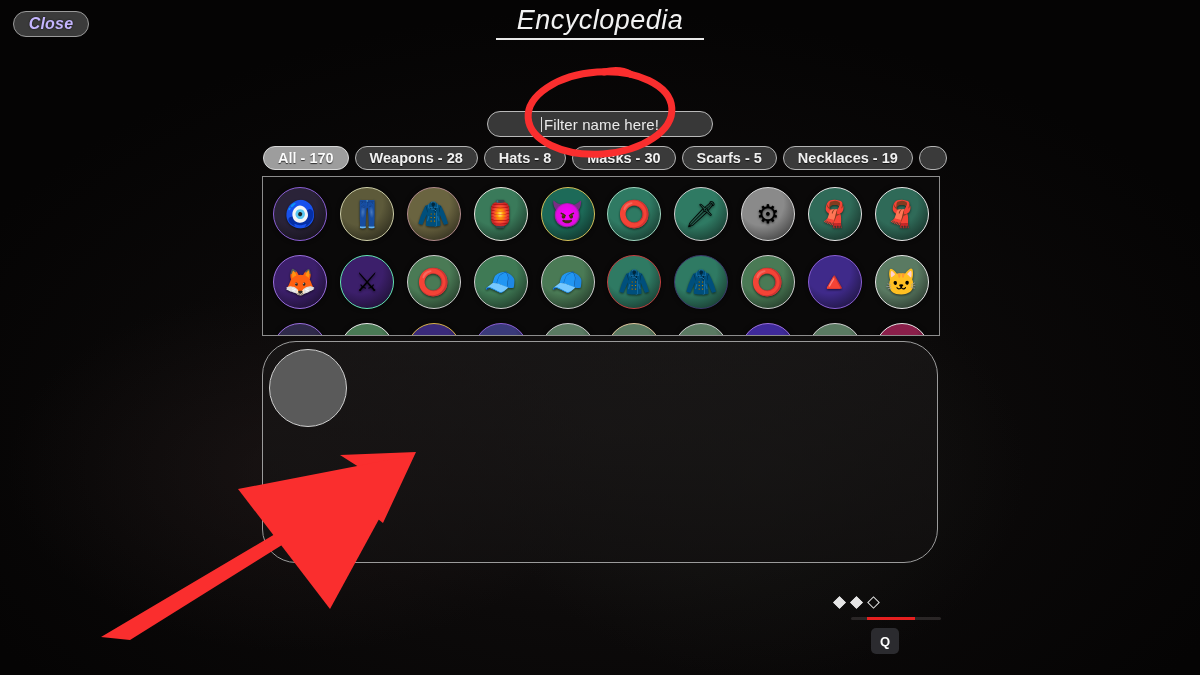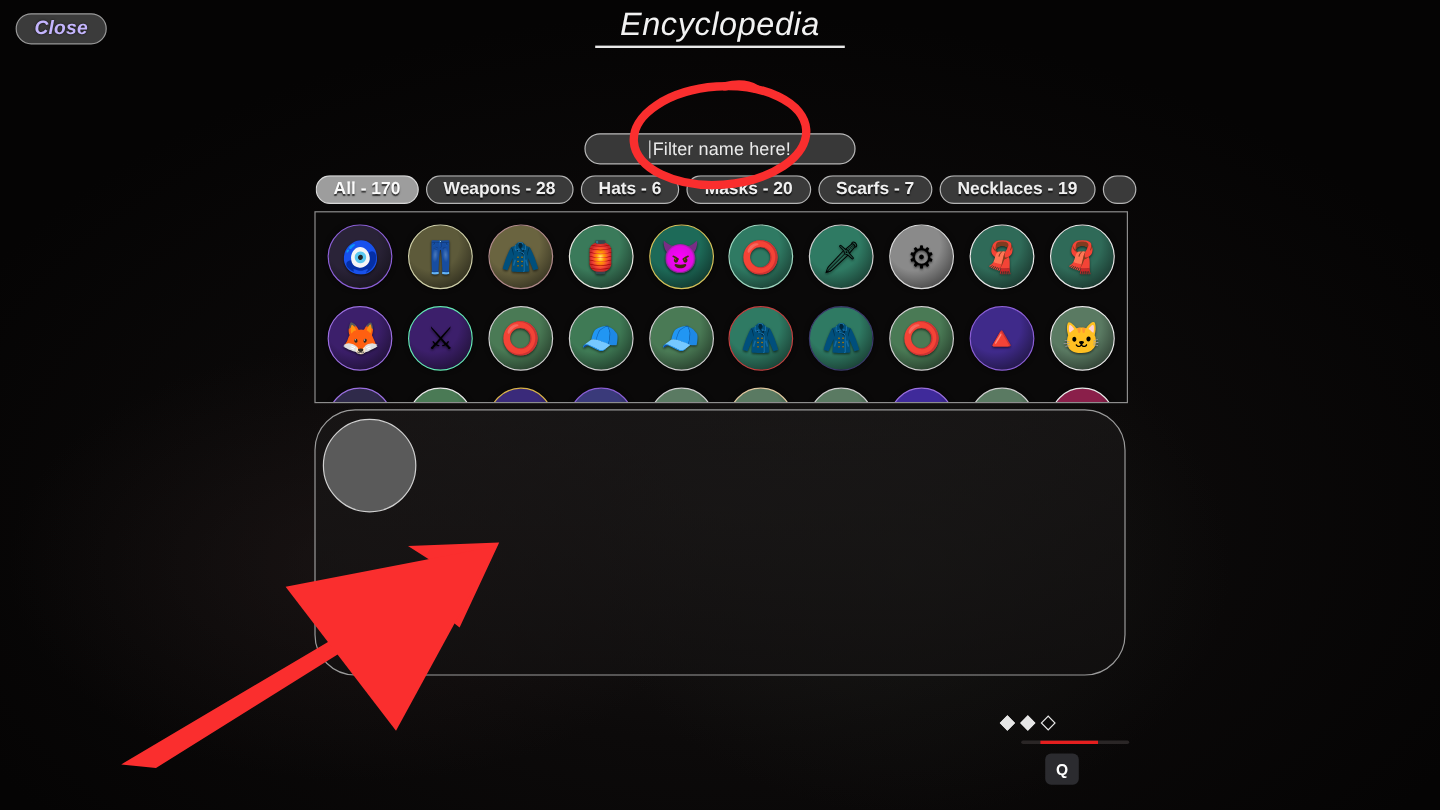--- a/index.html
+++ b/index.html
@@ -214,27 +214,27 @@
   </div>
 
   <div class="tabs" id="tabs">
       <div class="tab selected">
         <span>All - 170</span>
       </div>
       <div class="tab">
         <span>Weapons - 28</span>
       </div>
       <div class="tab">
-        <span>Hats - 6</span>
+        <span>Hats - 8</span>
       </div>
       <div class="tab">
-        <span>Masks - 20</span>
+        <span>Masks - 30</span>
       </div>
       <div class="tab">
-        <span>Scarfs - 7</span>
+        <span>Scarfs - 5</span>
       </div>
       <div class="tab">
         <span>Necklaces - 19</span>
       </div>
       <div class="tab stub">
         <span></span>
       </div>
     </div>
 
   <div class="grid-panel">

